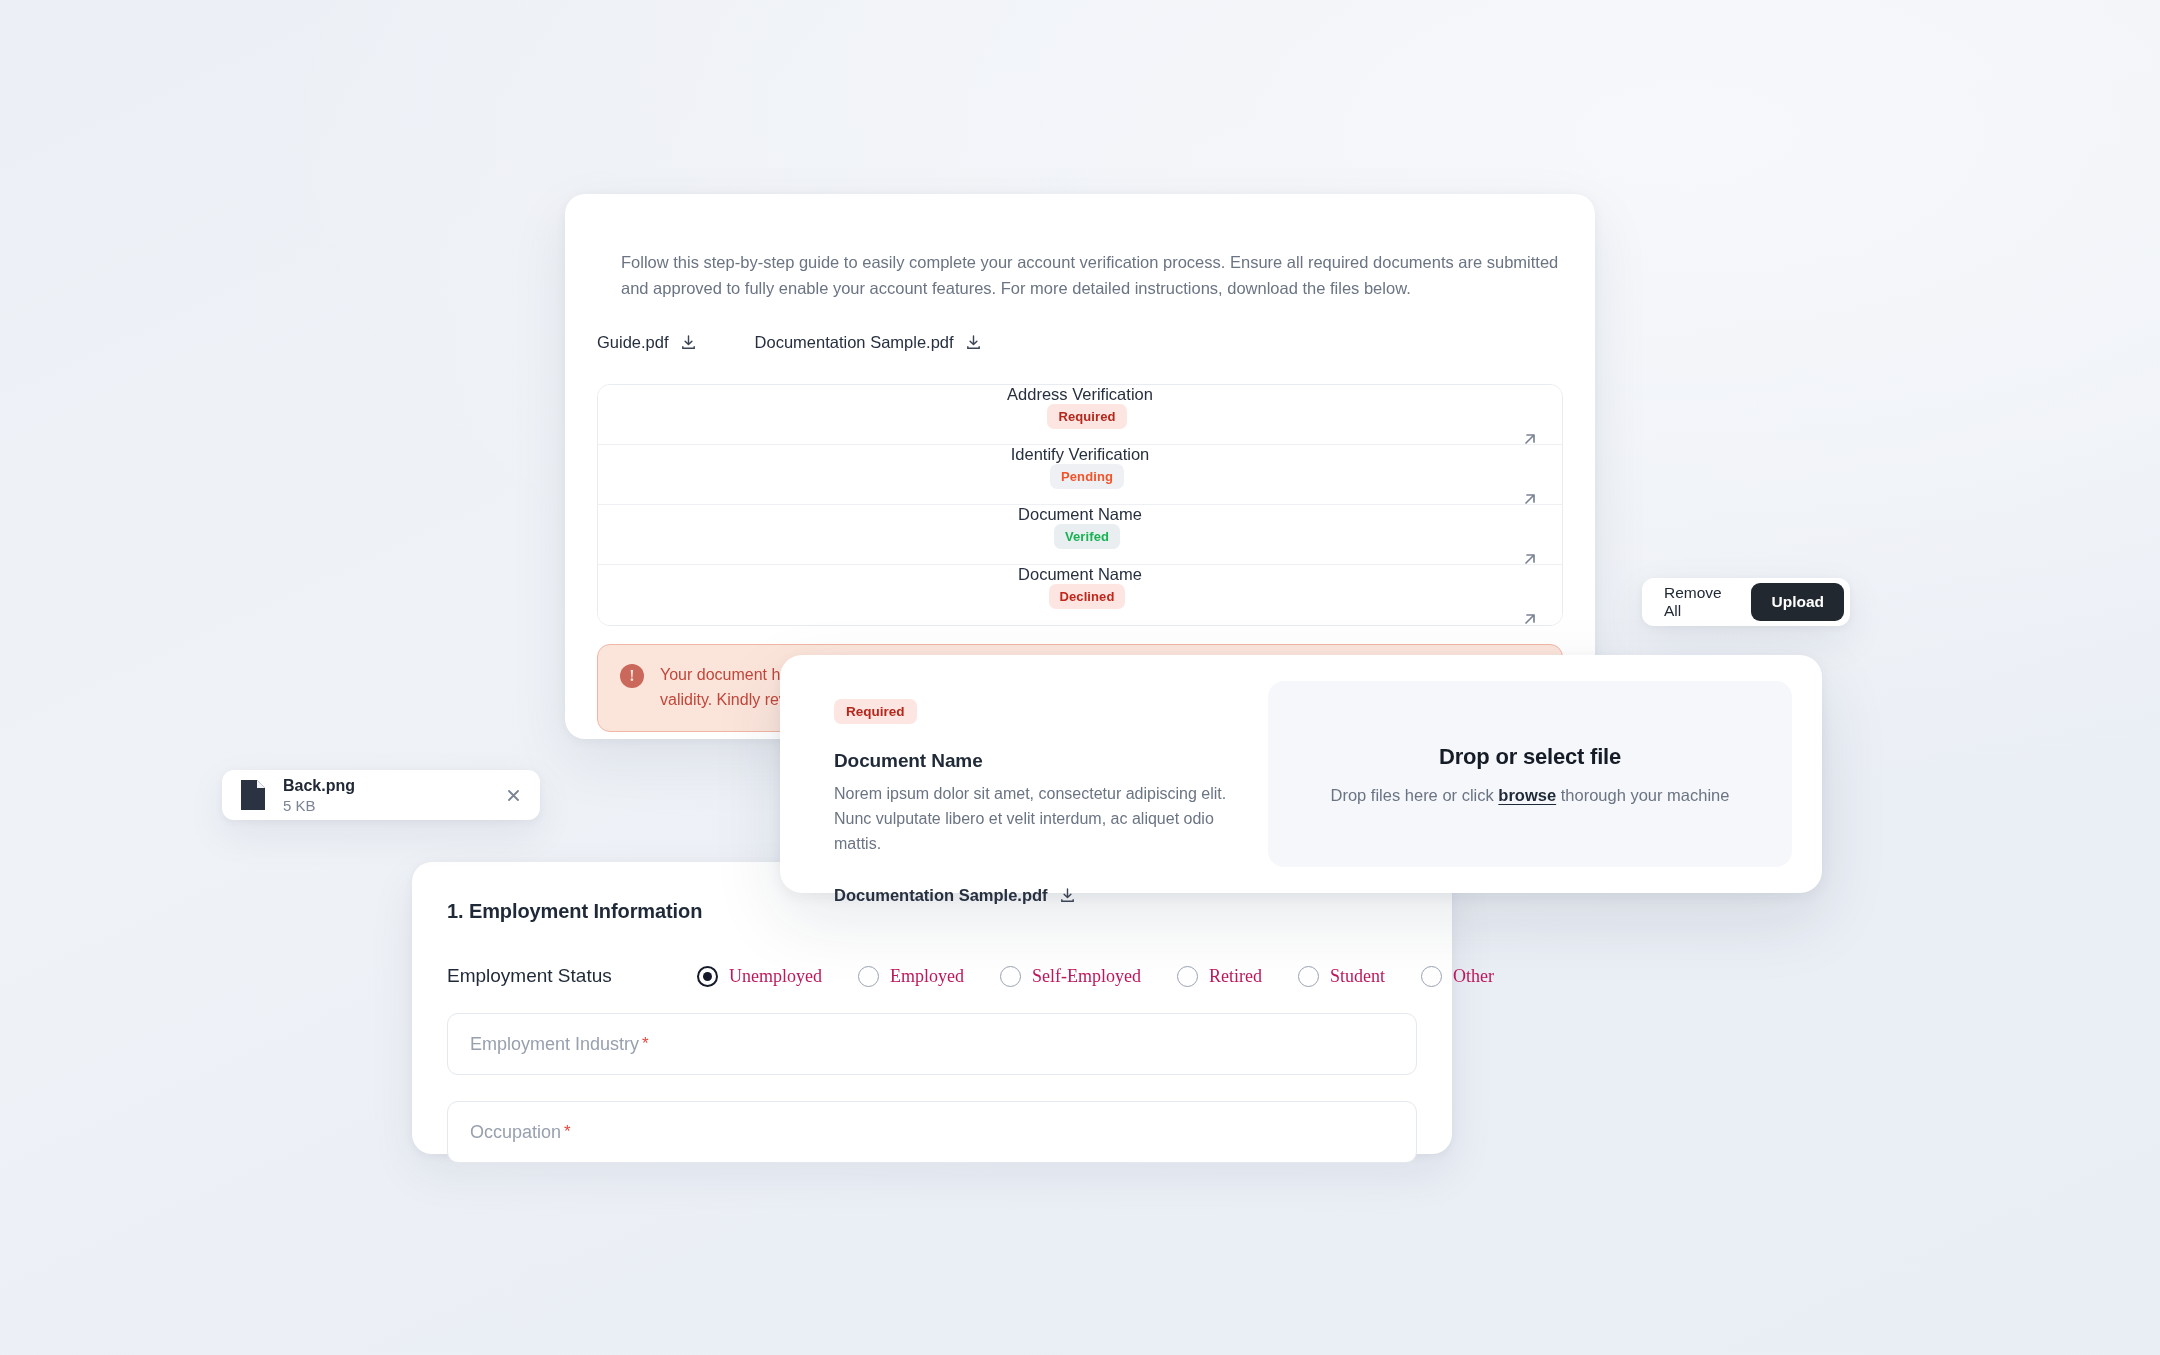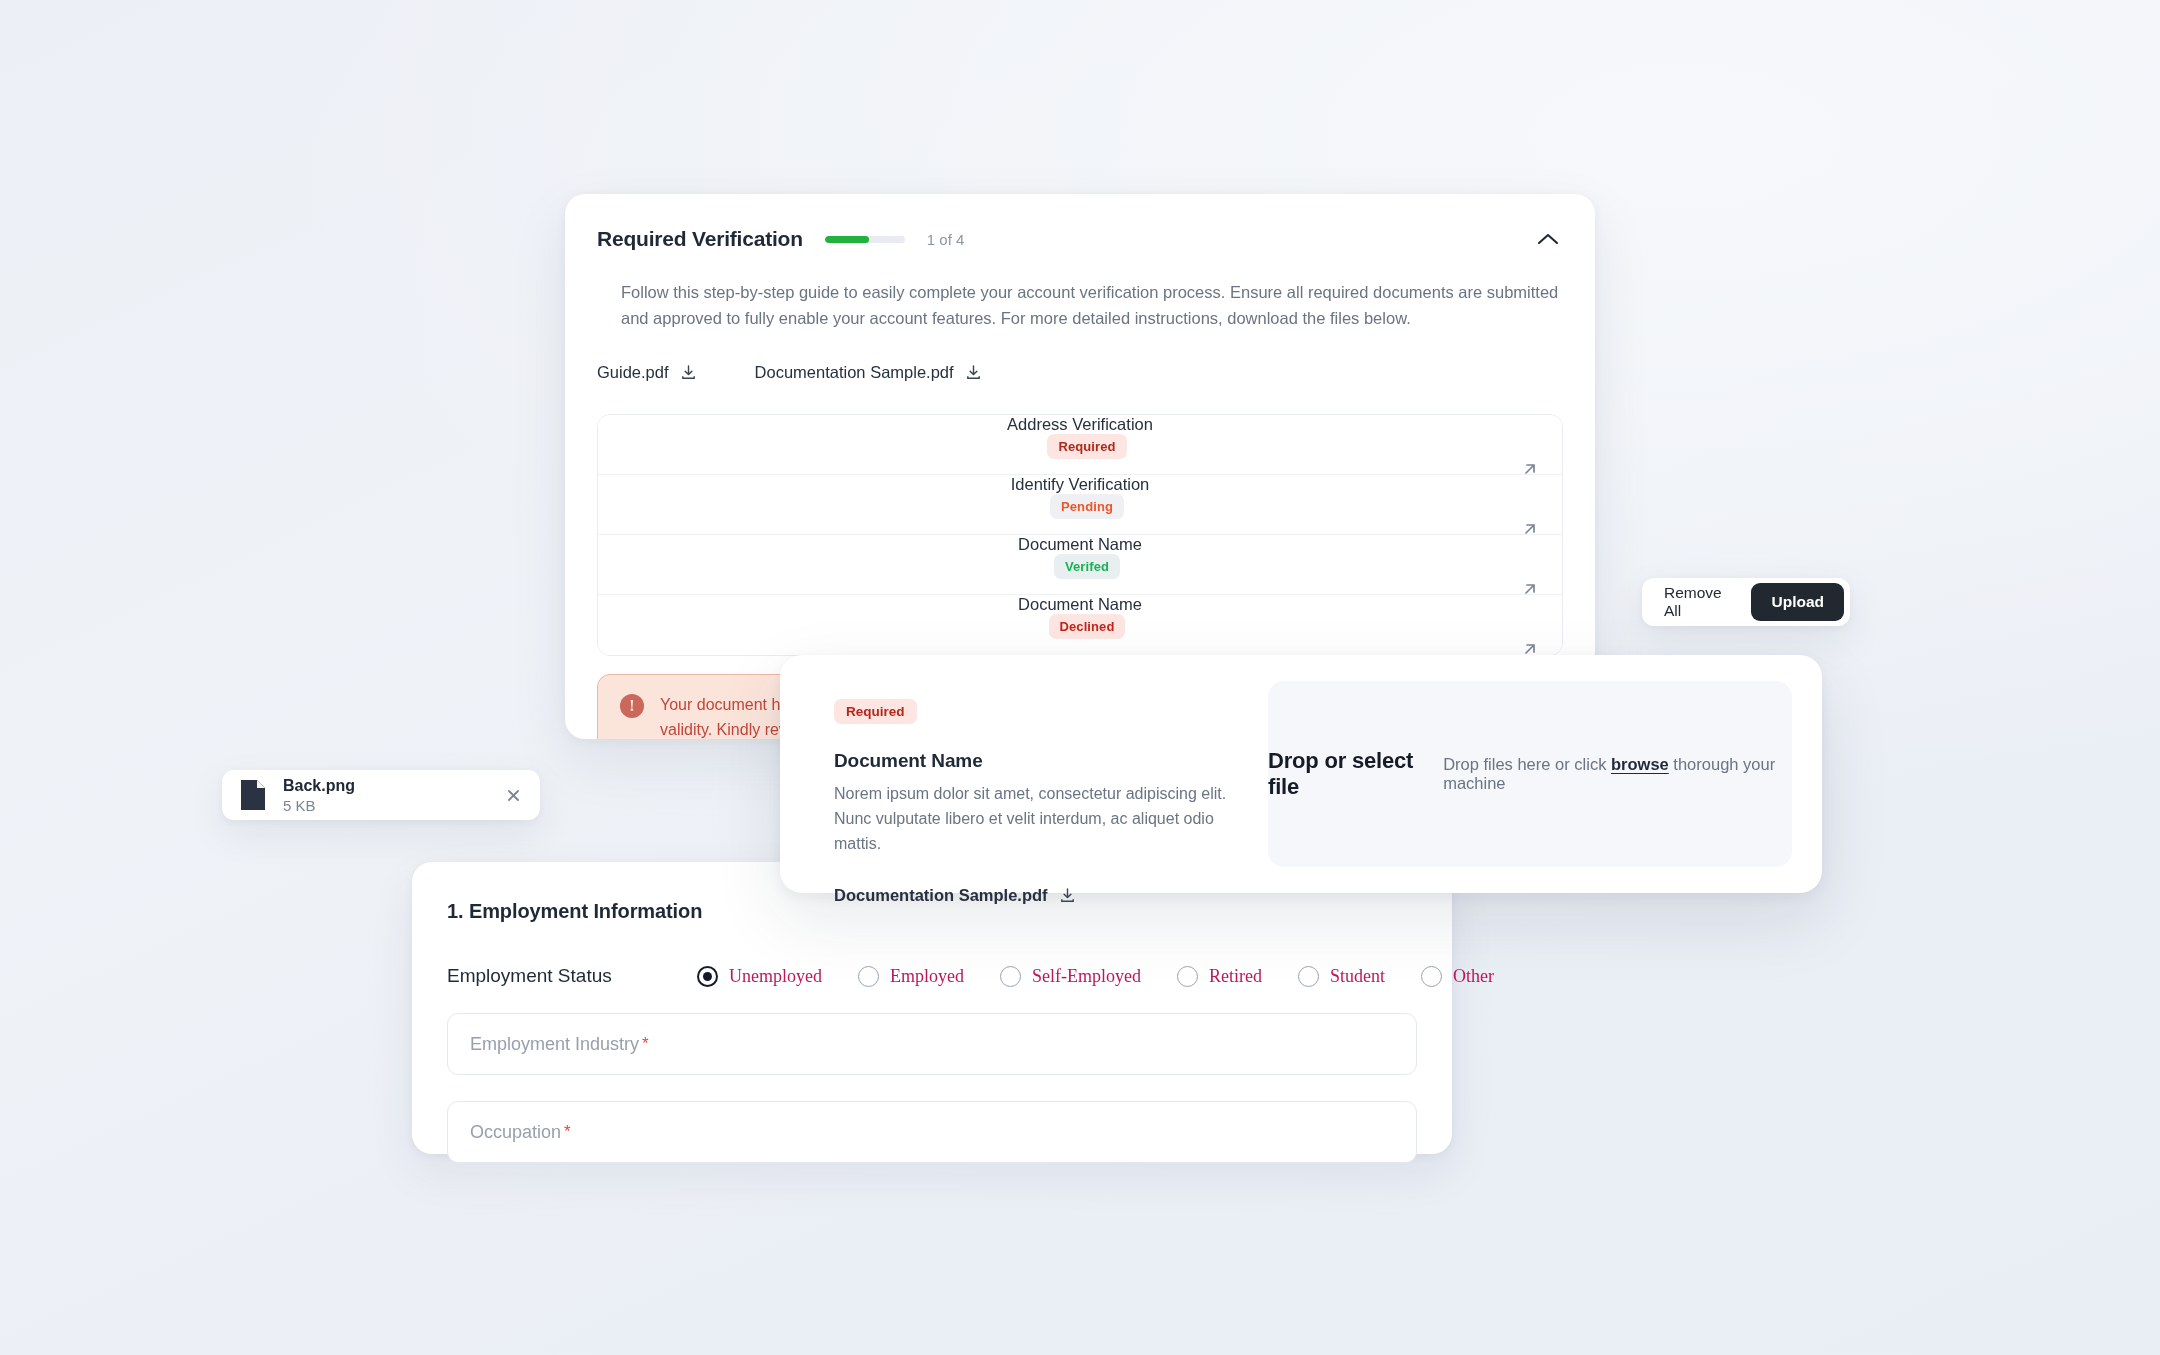--- a/index.html
+++ b/index.html
@@ -207,21 +207,21 @@
   }
   .up-title { font-size: 19px; font-weight: 700; color: #1f2937; margin-top: 26px; letter-spacing: -.1px; }
   .up-desc { font-size: 16px; line-height: 1.55; color: #6b7483; margin-top: 10px; }
   .up-file { display: flex; align-items: center; gap: 11px; margin-top: 30px; font-size: 16.5px; font-weight: 600; color: #27303f; }
 
   .dropzone {
     flex: 1;
     margin-left: 28px;
     background: #f5f7fa;
     border-radius: 16px;
-    display: flex; flex-direction: row; align-items: center; justify-content: center;
+    display: flex; flex-direction: column; align-items: center; justify-content: center;
     gap: 16px;
   }
   .dz-title { font-size: 22px; font-weight: 700; color: #161c27; letter-spacing: -.2px; }
   .dz-sub { font-size: 16.5px; color: #6b7483; }
   .dz-sub .browse { color: #1f2937; font-weight: 600; text-decoration: underline; text-underline-offset: 3px; }
 
   svg { display: block; }
 </style>
 </head>
 <body>
@@ -271,32 +271,20 @@
   </div>
 
   <div class="field">
     <span class="ph">Occupation</span>
     <span class="req">*</span>
   </div>
 </div>
 
 <div class="card" id="verification-card">
 
-  <div class="vc-head">
-    <div class="vc-title">Required Verification</div>
-    <div class="progress-track">
-      <div class="progress-fill" id="progress-fill" style="width: 55%; background: rgb(34, 177, 63);"></div>
-    </div>
-    <div class="progress-count">1 of 4</div>
-    <div class="chevron-btn">
-      <svg width="22" height="14" viewBox="0 0 22 14">
-        <path d="M2 11 L11 3 L20 11" fill="none" stroke="#1f2937" stroke-width="2.1" stroke-linecap="round" stroke-linejoin="round"></path>
-      </svg>
-    </div>
-  </div>
 
   <div class="vc-desc">Follow this step-by-step guide to easily complete your account verification process. Ensure all required documents are submitted and approved to fully enable your account features. For more detailed instructions, download the files below.</div>
 
   <div class="vc-files">
     <div class="file-link">
       <span>Guide.pdf</span>
       <svg width="17" height="17" viewBox="0 0 18 18">
         <path d="M9 2 L9 11 M5.4 7.6 L9 11.2 L12.6 7.6" fill="none" stroke="#3a4454" stroke-width="1.5" stroke-linecap="round" stroke-linejoin="round"></path>
         <path d="M3 13.4 L3 15 L15 15 L15 13.4" fill="none" stroke="#3a4454" stroke-width="1.5" stroke-linecap="round"></path>
       </svg>

